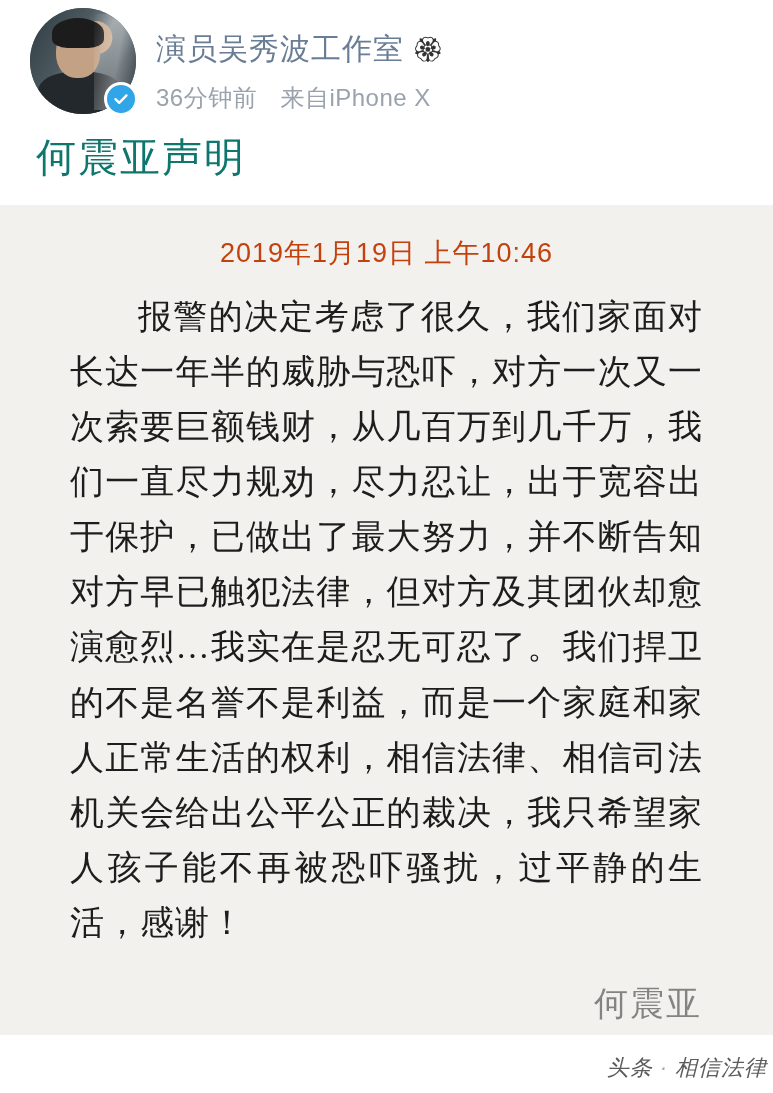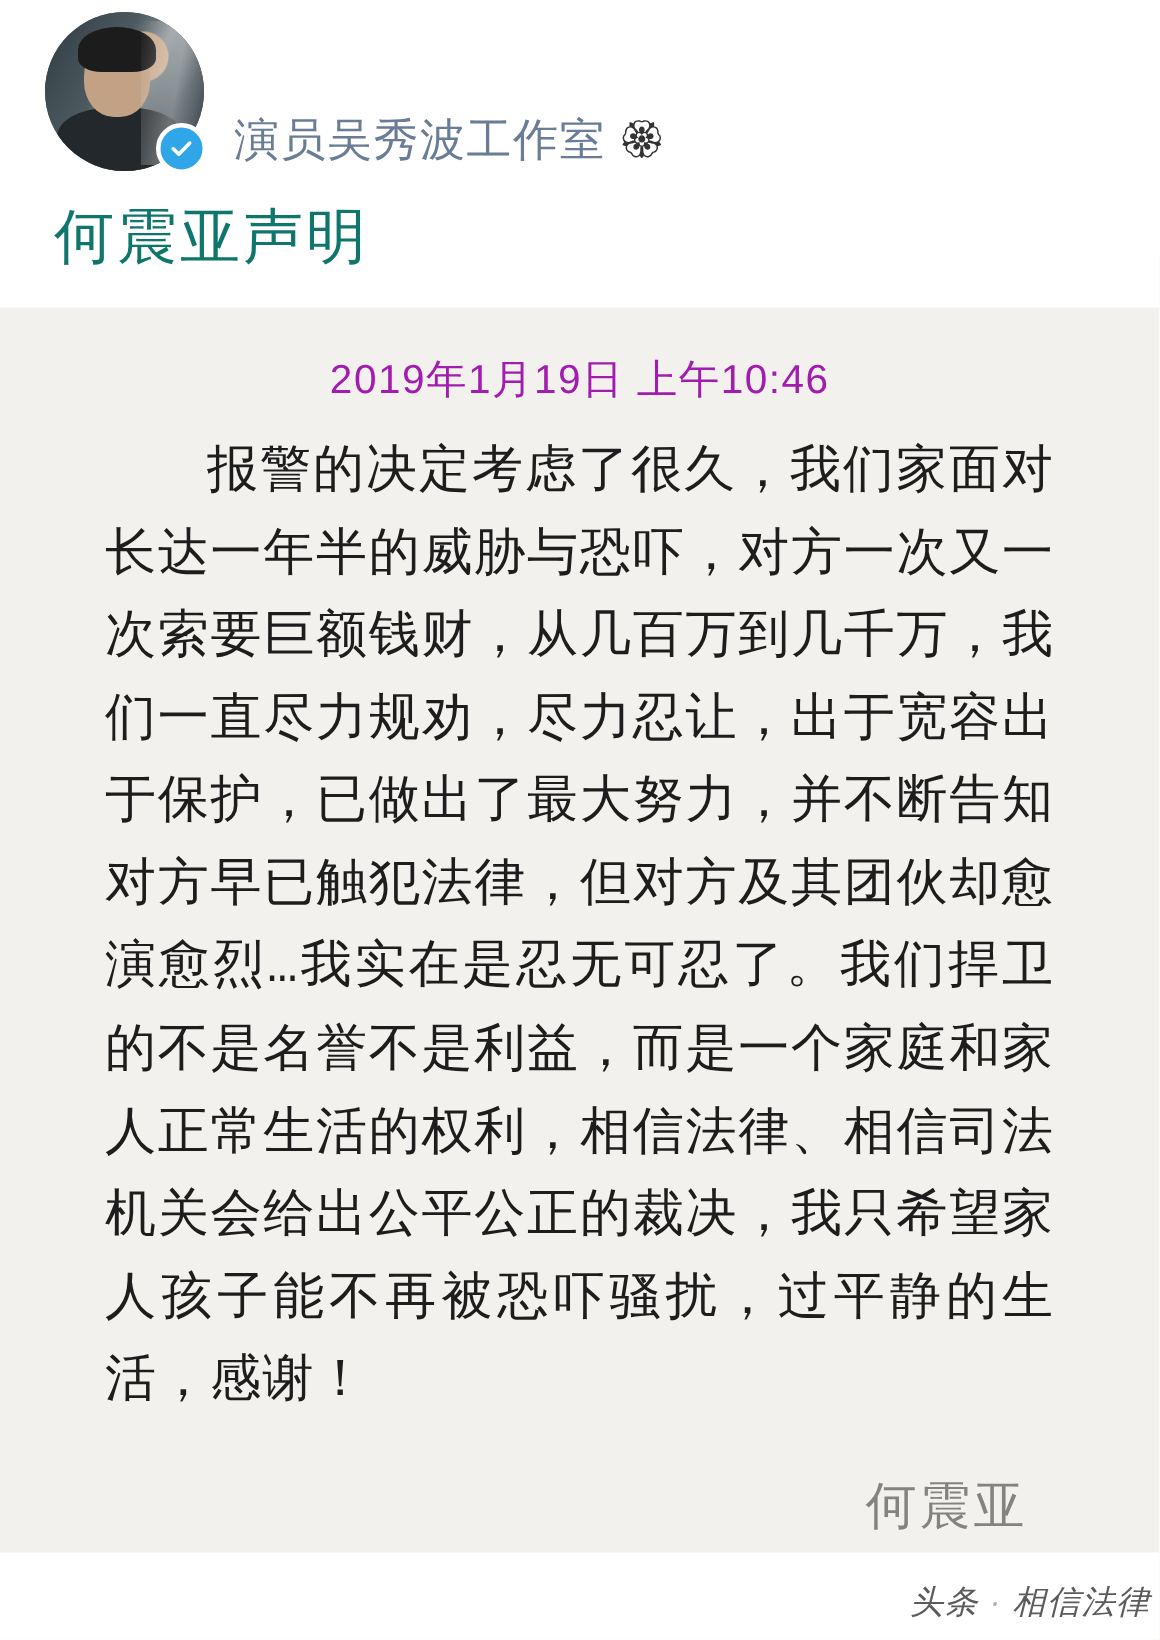--- a/index.html
+++ b/index.html
@@ -140,37 +140,37 @@
     background: #f2f1ee;
     width: 773px;
     height: 830px;
     box-sizing: border-box;
     padding: 30px 70px 0 70px;
     position: relative;
   }
   .note-date {
     text-align: center;
     font-size: 27px;
-    color: #a21caf;
+    color: #c2410c;
     letter-spacing: 1px;
     margin-bottom: 18px;
     font-family: "Liberation Sans", "DejaVu Sans", sans-serif;
   }
   .note-body {
     font-size: 34px;
     line-height: 1.62;
     color: #1d1d1d;
     text-align: justify;
     text-indent: 2em;
     letter-spacing: 1px;
-    font-family: Liberation Mono, monospace;
+    font-family: Liberation Serif, serif;
   }
   .note-sign {
     position: absolute;
-    right: 88px;
+    right: 71px;
     bottom: 8px;
     font-size: 34px;
     color: #2b2b2b;
     letter-spacing: 2px;
     opacity: 0.55;
     font-family: "Liberation Sans", "DejaVu Sans", sans-serif;
   }
 
   
   .watermark {
@@ -210,20 +210,24 @@
         <path d="M3.5 9.2 L7.2 12.8 L14.5 5.4" fill="none" stroke="#ffffff" stroke-width="2.4" stroke-linecap="round" stroke-linejoin="round"></path>
       </svg>
     </div>
   </div>
 
   <div class="header-text">
     <div class="username-row">
       <span class="username">演员吴秀波工作室</span>
       <span class="emoji-icon">🏵</span>
     </div>
+    <div class="meta-row">
+      <span>36分钟前</span>
+      <span class="meta-source">来自iPhone X</span>
+    </div>
   </div>
 </div>
 
 <div class="statement-title">何震亚声明</div>
 
 <div class="note-card">
   <div class="note-date">2019年1月19日 上午10:46</div>
   <div class="note-body">报警的决定考虑了很久，我们家面对长达一年半的威胁与恐吓，对方一次又一次索要巨额钱财，从几百万到几千万，我们一直尽力规劝，尽力忍让，出于宽容出于保护，已做出了最大努力，并不断告知对方早已触犯法律，但对方及其团伙却愈演愈烈…我实在是忍无可忍了。我们捍卫的不是名誉不是利益，而是一个家庭和家人正常生活的权利，相信法律、相信司法机关会给出公平公正的裁决，我只希望家人孩子能不再被恐吓骚扰，过平静的生活，感谢！</div>
   <div class="note-sign">何震亚</div>
 </div>

